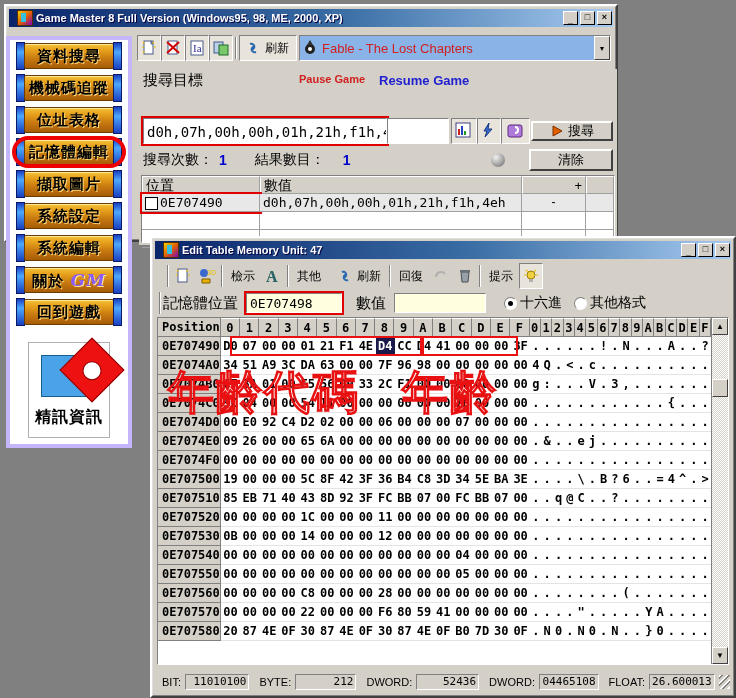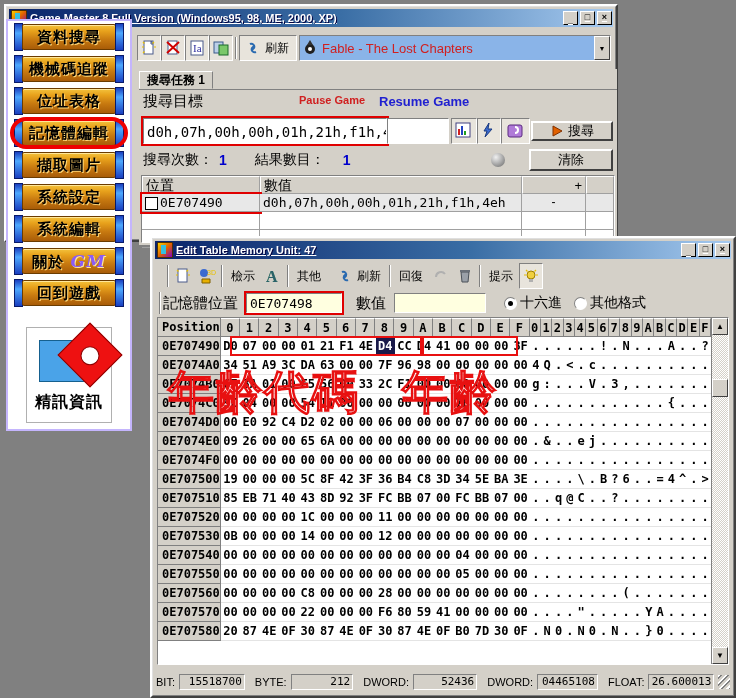--- a/index.html
+++ b/index.html
@@ -10,21 +10,21 @@
     font-size:12px;
     -webkit-font-smoothing:none;
   }
   
   .win{position:absolute;background:#d4d0c8;border:2px solid;
        border-color:#ffffff #404040 #404040 #ffffff;box-sizing:border-box;}
   .win-inner{position:absolute;inset:0;border:1px solid;
        border-color:#dfdfdf #808080 #808080 #dfdfdf;box-sizing:border-box;}
   .titlebar{height:18px;margin:2px;display:flex;align-items:center;
        background:linear-gradient(90deg,#0a246a 0%,#3a6ea5 55%,#a6caf0 100%);
-       color:#fff;font-weight:bold;font-size:11px;padding-left:2px;box-sizing:border-box;text-decoration:underline;}
+       color:#fff;font-weight:bold;font-size:11px;padding-left:8px;box-sizing:border-box;}
   .title-ico{width:14px;height:14px;margin-right:3px;flex:none;position:relative;
        background:linear-gradient(135deg,#f8d000 0%,#e06000 50%,#8000c0 100%);
        border:1px solid #503000;border-radius:1px;}
   .title-ico:after{content:"";position:absolute;left:3px;top:2px;width:5px;height:9px;
        background:#35c0e0;}
   .title-text{flex:1;white-space:nowrap;overflow:hidden;text-shadow:1px 1px 0 #00003f;}
   .tbtns{display:flex;gap:2px;padding-right:1px;}
   .tbtn{width:15px;height:14px;background:#d4d0c8;border:1px solid;
         border-color:#ffffff #000000 #000000 #ffffff;color:#000;font-size:9px;
         display:flex;align-items:center;justify-content:center;box-sizing:border-box;
@@ -41,22 +41,22 @@
   .tlabel{font-size:12px;padding:0 3px;white-space:nowrap;}
 
   .field{background:#fff;border:1px solid;border-color:#808080 #ffffff #ffffff #808080;
          box-sizing:border-box;font-size:12px;padding:1px 3px;overflow:hidden;white-space:nowrap;}
   .redbox{outline:2px solid #e00000;outline-offset:0px;}
   .btn{background:#d4d0c8;border:2px solid;border-color:#ffffff #404040 #404040 #ffffff;
        box-sizing:border-box;display:flex;align-items:center;justify-content:center;
        font-size:13px;white-space:nowrap;}
 
   
-  #sidebar{position:absolute;left:6px;top:19px;width:126px;height:412px;
-     background:#ffffff;border:2px solid #c4b5fd;box-sizing:border-box;}
+  #sidebar{position:absolute;left:6px;top:36px;width:126px;height:412px;
+     background:#ffffff;border:4px solid #c4b5fd;box-sizing:border-box;}
   .sbtn{position:relative;height:32px;margin:0;display:flex;align-items:center;
         justify-content:center;}
   .sbtn .bar{position:absolute;top:2px;bottom:2px;width:9px;
         background:linear-gradient(180deg,#1a3fc0,#4da8ff 35%,#1a3fc0);
         border:1px solid #081a6a;box-sizing:border-box;}
   .sbtn .bar.l{left:6px;} .sbtn .bar.r{right:6px;}
   .sbtn .plate{position:absolute;left:14px;right:14px;top:3px;bottom:3px;
         background:linear-gradient(180deg,#f3c23c 0%,#e8a21c 25%,#c87a10 60%,#a85c08 100%);
         border:1px solid #6b3c00;border-radius:2px;box-sizing:border-box;
         box-shadow:inset 0 1px 0 #ffe79a;}
@@ -236,23 +236,20 @@
               <path d="M8 1 L5 6 h6 z" fill="#303030"></path>
               <circle cx="8" cy="10" r="2" fill="#fff"></circle>
             </svg>
         </span>
         <span style="color:#d02020;font-size:13px;font-family:'Liberation Sans',sans-serif;">Fable - The Lost Chapters</span>
         <span style="margin-left:auto;width:16px;height:24px;background:#d4d0c8;border:1px solid;border-color:#ffffff #404040 #404040 #ffffff;box-sizing:border-box;display:flex;align-items:center;justify-content:center;font-size:7px;">▼</span>
       </div>
     </div>
 
     <div id="mainpanel">
-      <div class="tabstrip">
-        <div class="tab">搜尋任務 1</div>
-      </div>
 
       <div style="position:relative;height:40px;">
         <div class="lbl" style="position:absolute;left:4px;top:2px;font-size:15px;">搜尋目標</div>
         <div style="position:absolute;left:160px;top:4px;color:#d02020;font-size:11px;font-weight:bold;">Pause Game</div>
         <div style="position:absolute;left:240px;top:4px;color:#2020d0;font-size:13px;font-weight:bold;">Resume Game</div>
       </div>
 
       <div style="position:absolute;left:4px;top:48px;right:4px;height:28px;display:flex;align-items:center;gap:0;">
         <div class="field mono redbox" style="width:250px;height:26px;line-height:24px;font-size:14px;">d0h,07h,00h,00h,01h,21h,f1h,4eh</div>
         <div class="field" style="width:64px;height:26px;"></div>
@@ -1121,22 +1118,22 @@
       <div class="vsb">
         <div class="sbbtn">▲</div>
         <div class="sbtrack" style="flex:0 0 44px;"></div>
         <div class="sbthumb"></div>
         <div class="sbtrack"></div>
         <div class="sbbtn">▼</div>
       </div>
     </div>
 
     <div id="statusbar">
-        <span style="margin-left:0;">BIT:</span>
-        <span class="sfield" style="width:78px;text-align:right;">15518700</span>
+        <span style="margin-left:6px;">BIT:</span>
+        <span class="sfield" style="width:78px;text-align:right;">11010100</span>
         <span style="margin-left:6px;">BYTE:</span>
         <span class="sfield" style="width:74px;text-align:right;">212</span>
         <span style="margin-left:6px;">DWORD:</span>
         <span class="sfield" style="width:76px;text-align:right;">52436</span>
         <span style="margin-left:6px;">DWORD:</span>
         <span class="sfield" style="width:72px;text-align:right;">04465108</span>
         <span style="margin-left:6px;">FLOAT:</span>
         <span class="sfield" style="width:78px;text-align:right;">26.600013</span>
         <span class="grip"></span>
       </div>

